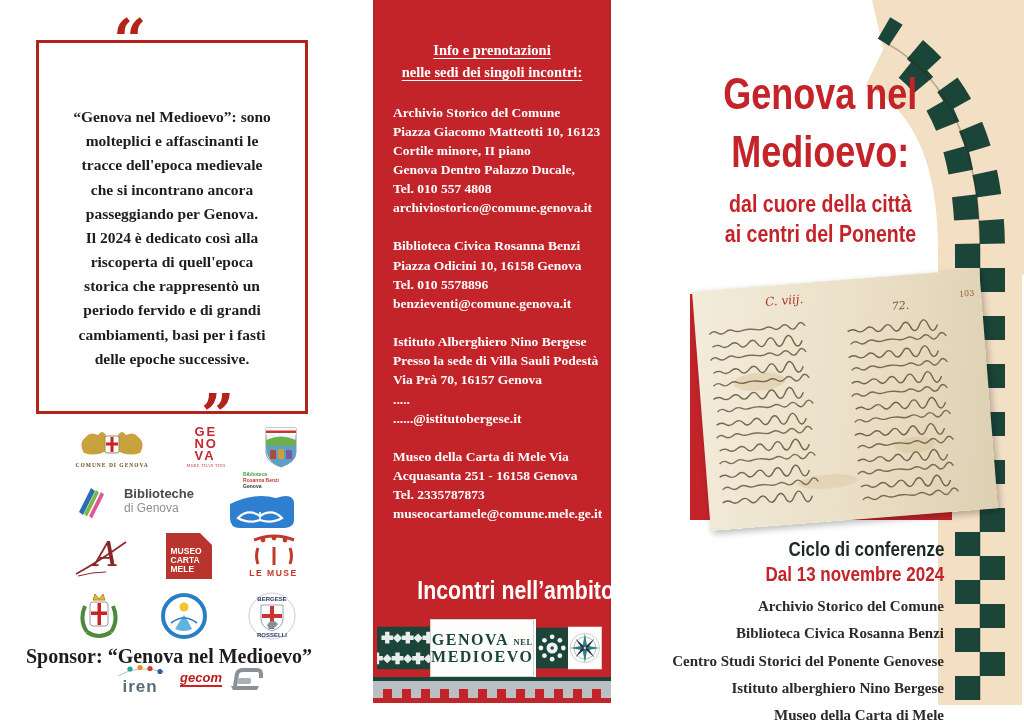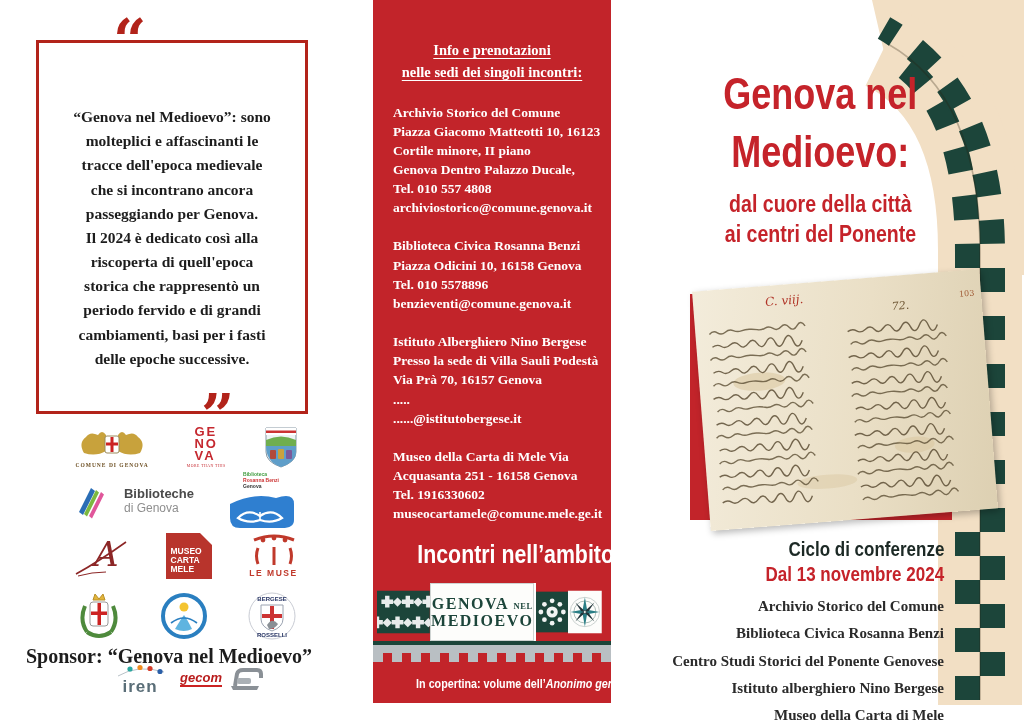--- a/index.html
+++ b/index.html
@@ -53,21 +53,21 @@
   
   .panel-mid { position:absolute; left:373px; top:0; width:238px; height:703px;
                background:#c2242a; color:#fff; padding:0 20px; }
   .mid-heading { margin-top:40px; text-align:center; font-weight:bold; font-size:14.5px;
                  line-height:1.5; }
   .mid-heading span { display:block; text-decoration:underline; text-underline-offset:3px; }
   .venue { margin-top:19px; font-weight:bold; font-size:13.5px; line-height:1.42; }
   .venue span { display:block; white-space:nowrap; }
   .cond { font-family:"Liberation Sans", sans-serif; font-weight:bold; display:inline-block;
           transform:scaleX(.82); transform-origin:center; white-space:nowrap; }
-  .mid-footer-heading { margin-top:16px; text-align:center; color:#fff; font-size:26px; }
+  .mid-footer-heading { margin-top:52px; text-align:center; color:#fff; font-size:26px; }
   .banner { margin:13px -20px 0 -20px; height:58px; display:flex; }
   .banner-red { background:#c2242a; }
   .banner-whitebox { width:104px; height:58px; background:#fdfdfb; display:flex;
                      flex-direction:column; align-items:center; justify-content:center;
                      color:#1c453a; font-weight:bold; letter-spacing:1.5px;
                      font-family:"Liberation Serif", serif; border:1px solid #cfd4d2; }
   .banner-whitebox .l1 { font-size:16px; line-height:1; }
   .banner-whitebox .l1 .nel { font-size:8.5px; letter-spacing:.5px; }
   .banner-whitebox .l2 { font-size:16px; line-height:1.1; }
   .cren-line { margin:0 -20px; height:4px; background:#1c453a; }
@@ -296,21 +296,21 @@
       <span>Istituto Alberghiero Nino Bergese</span>
       <span>Presso la sede di Villa Sauli Podestà</span>
       <span>Via Prà 70, 16157 Genova</span>
       <span>.....</span>
       <span>......@istitutobergese.it</span>
     </div>
 
     <div class="venue">
       <span>Museo della Carta di Mele Via</span>
       <span>Acquasanta 251 - 16158 Genova</span>
-      <span>Tel. 1916330602</span>
+      <span>Tel. 2335787873</span>
       <span>museocartamele@comune.mele.ge.it</span>
     </div>
 
     <div class="mid-footer-heading">
       <span class="cond">Incontri nell’ambito di</span>
     </div>
 
     <div class="banner">
       <div class="banner-red" style="width:6px;"></div>
       <svg width="72" height="58" viewBox="0 0 72 58">

